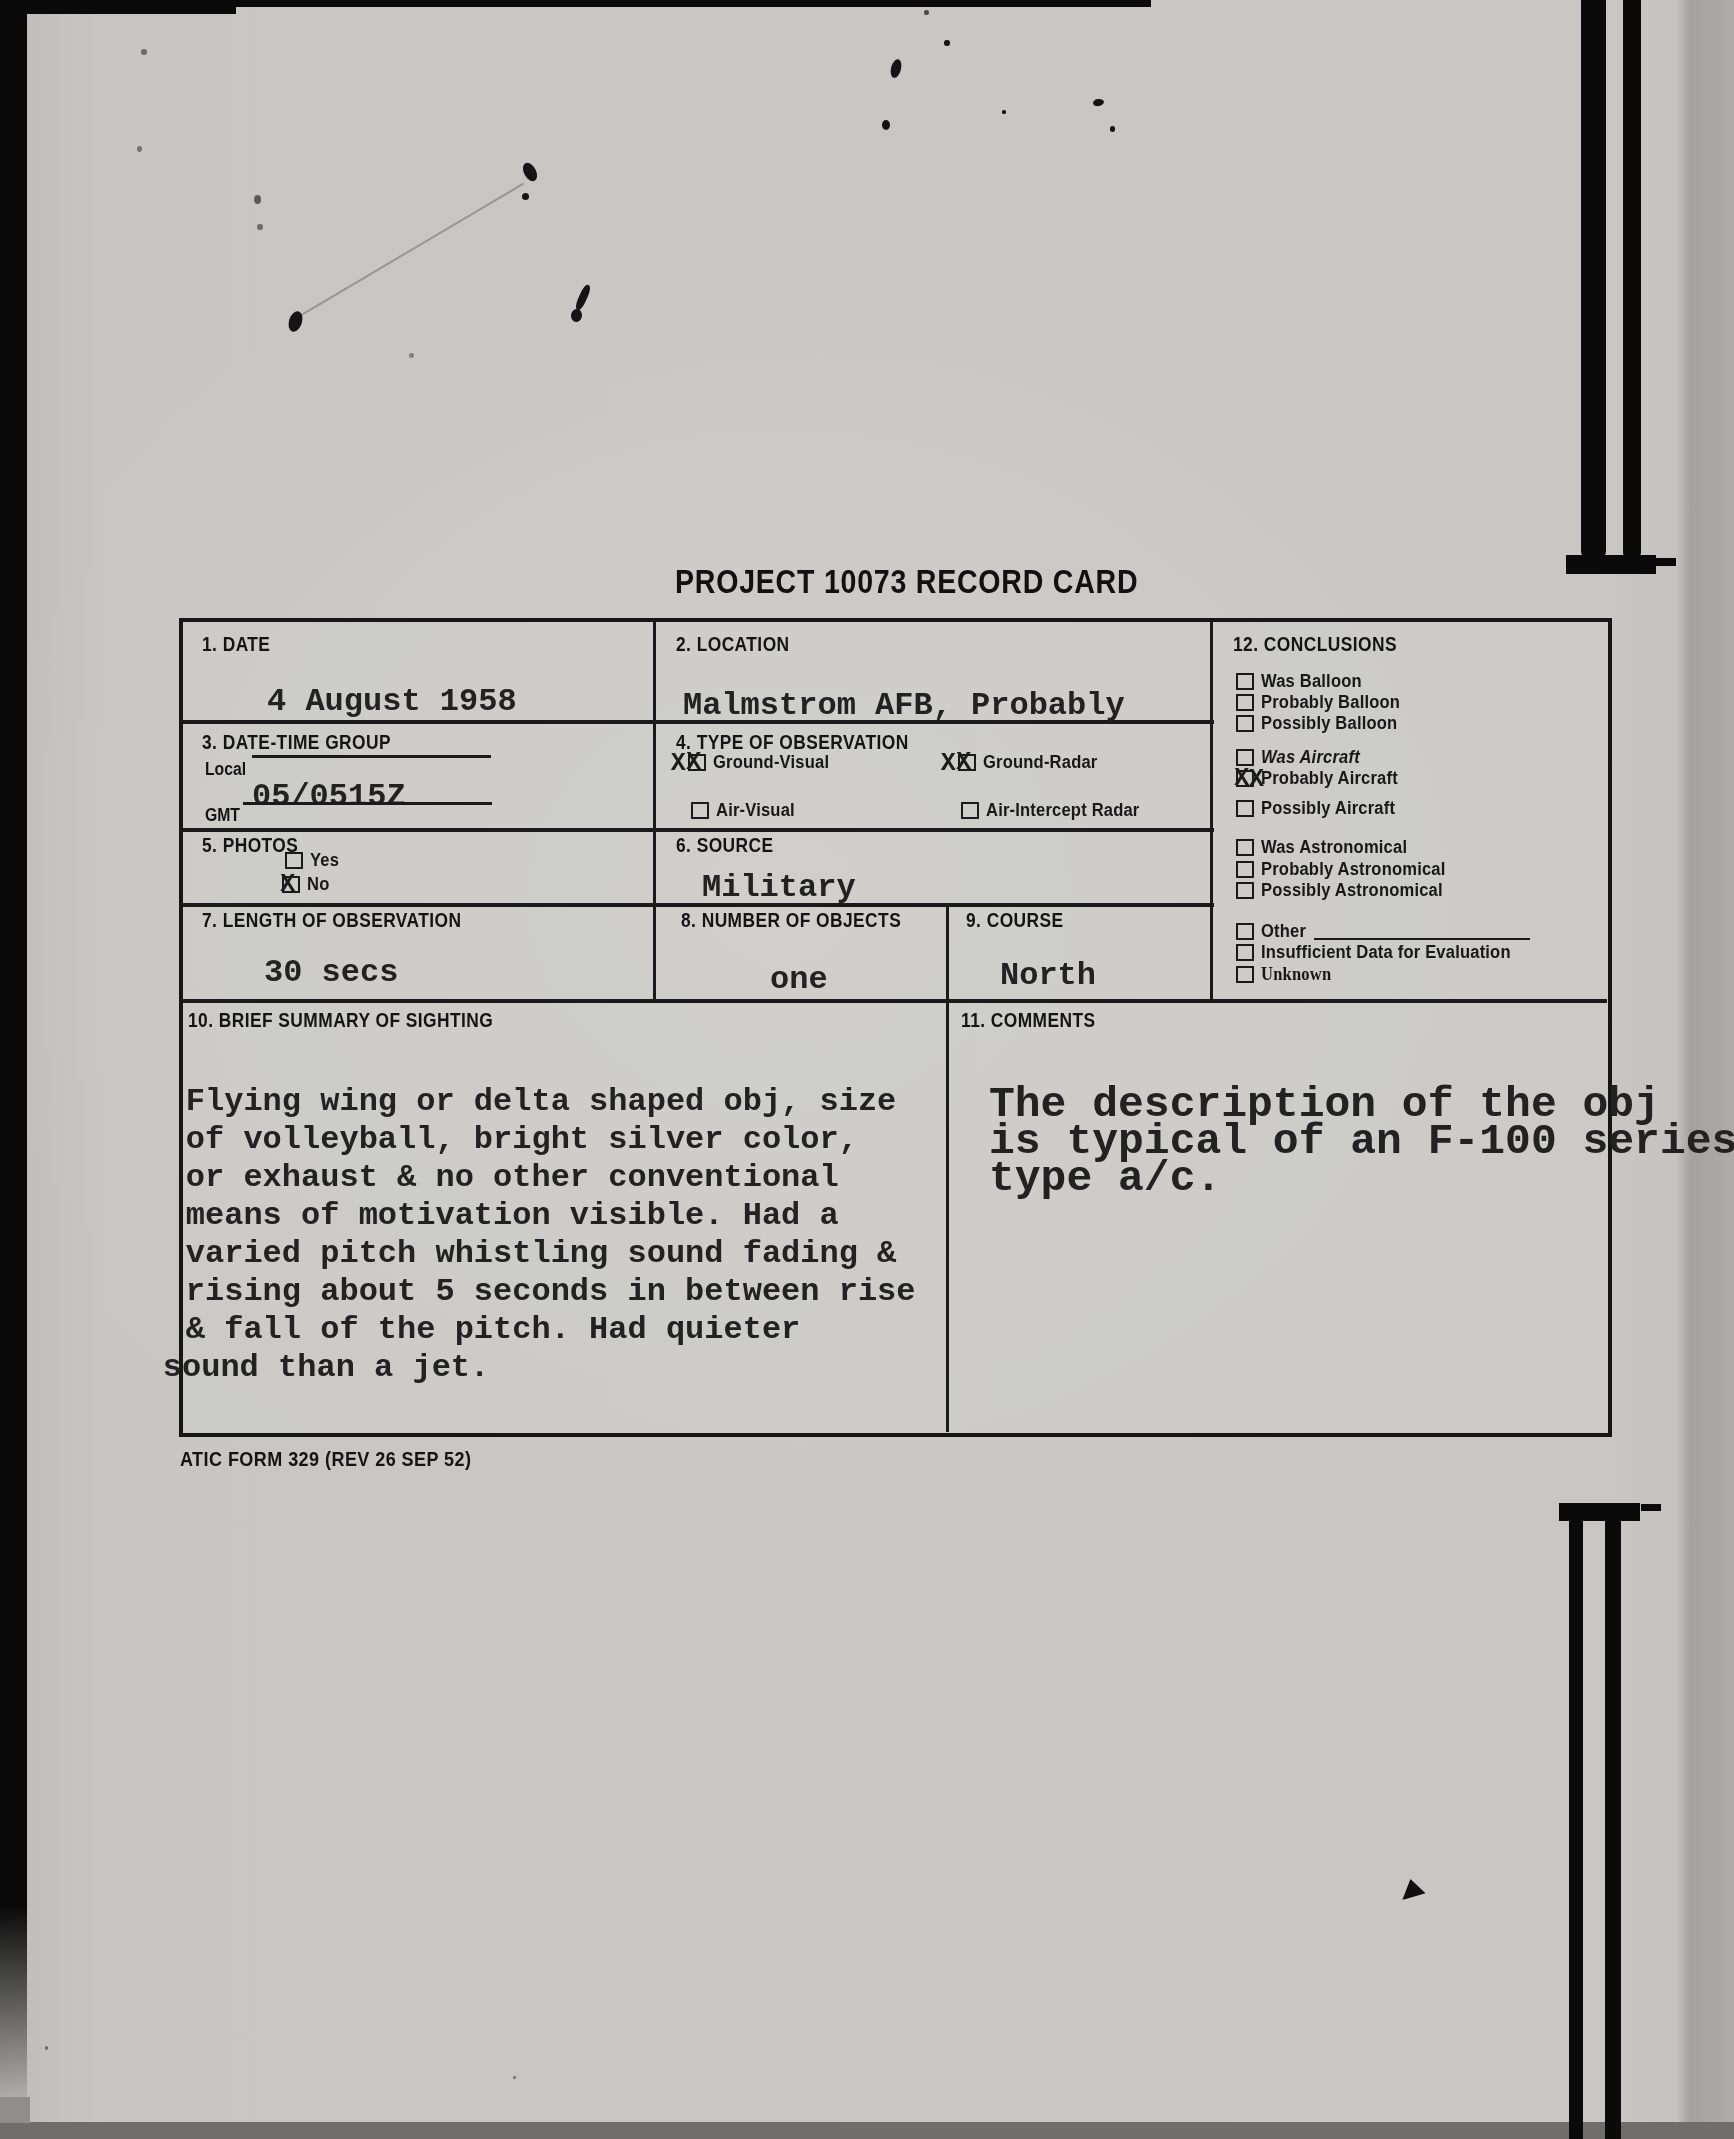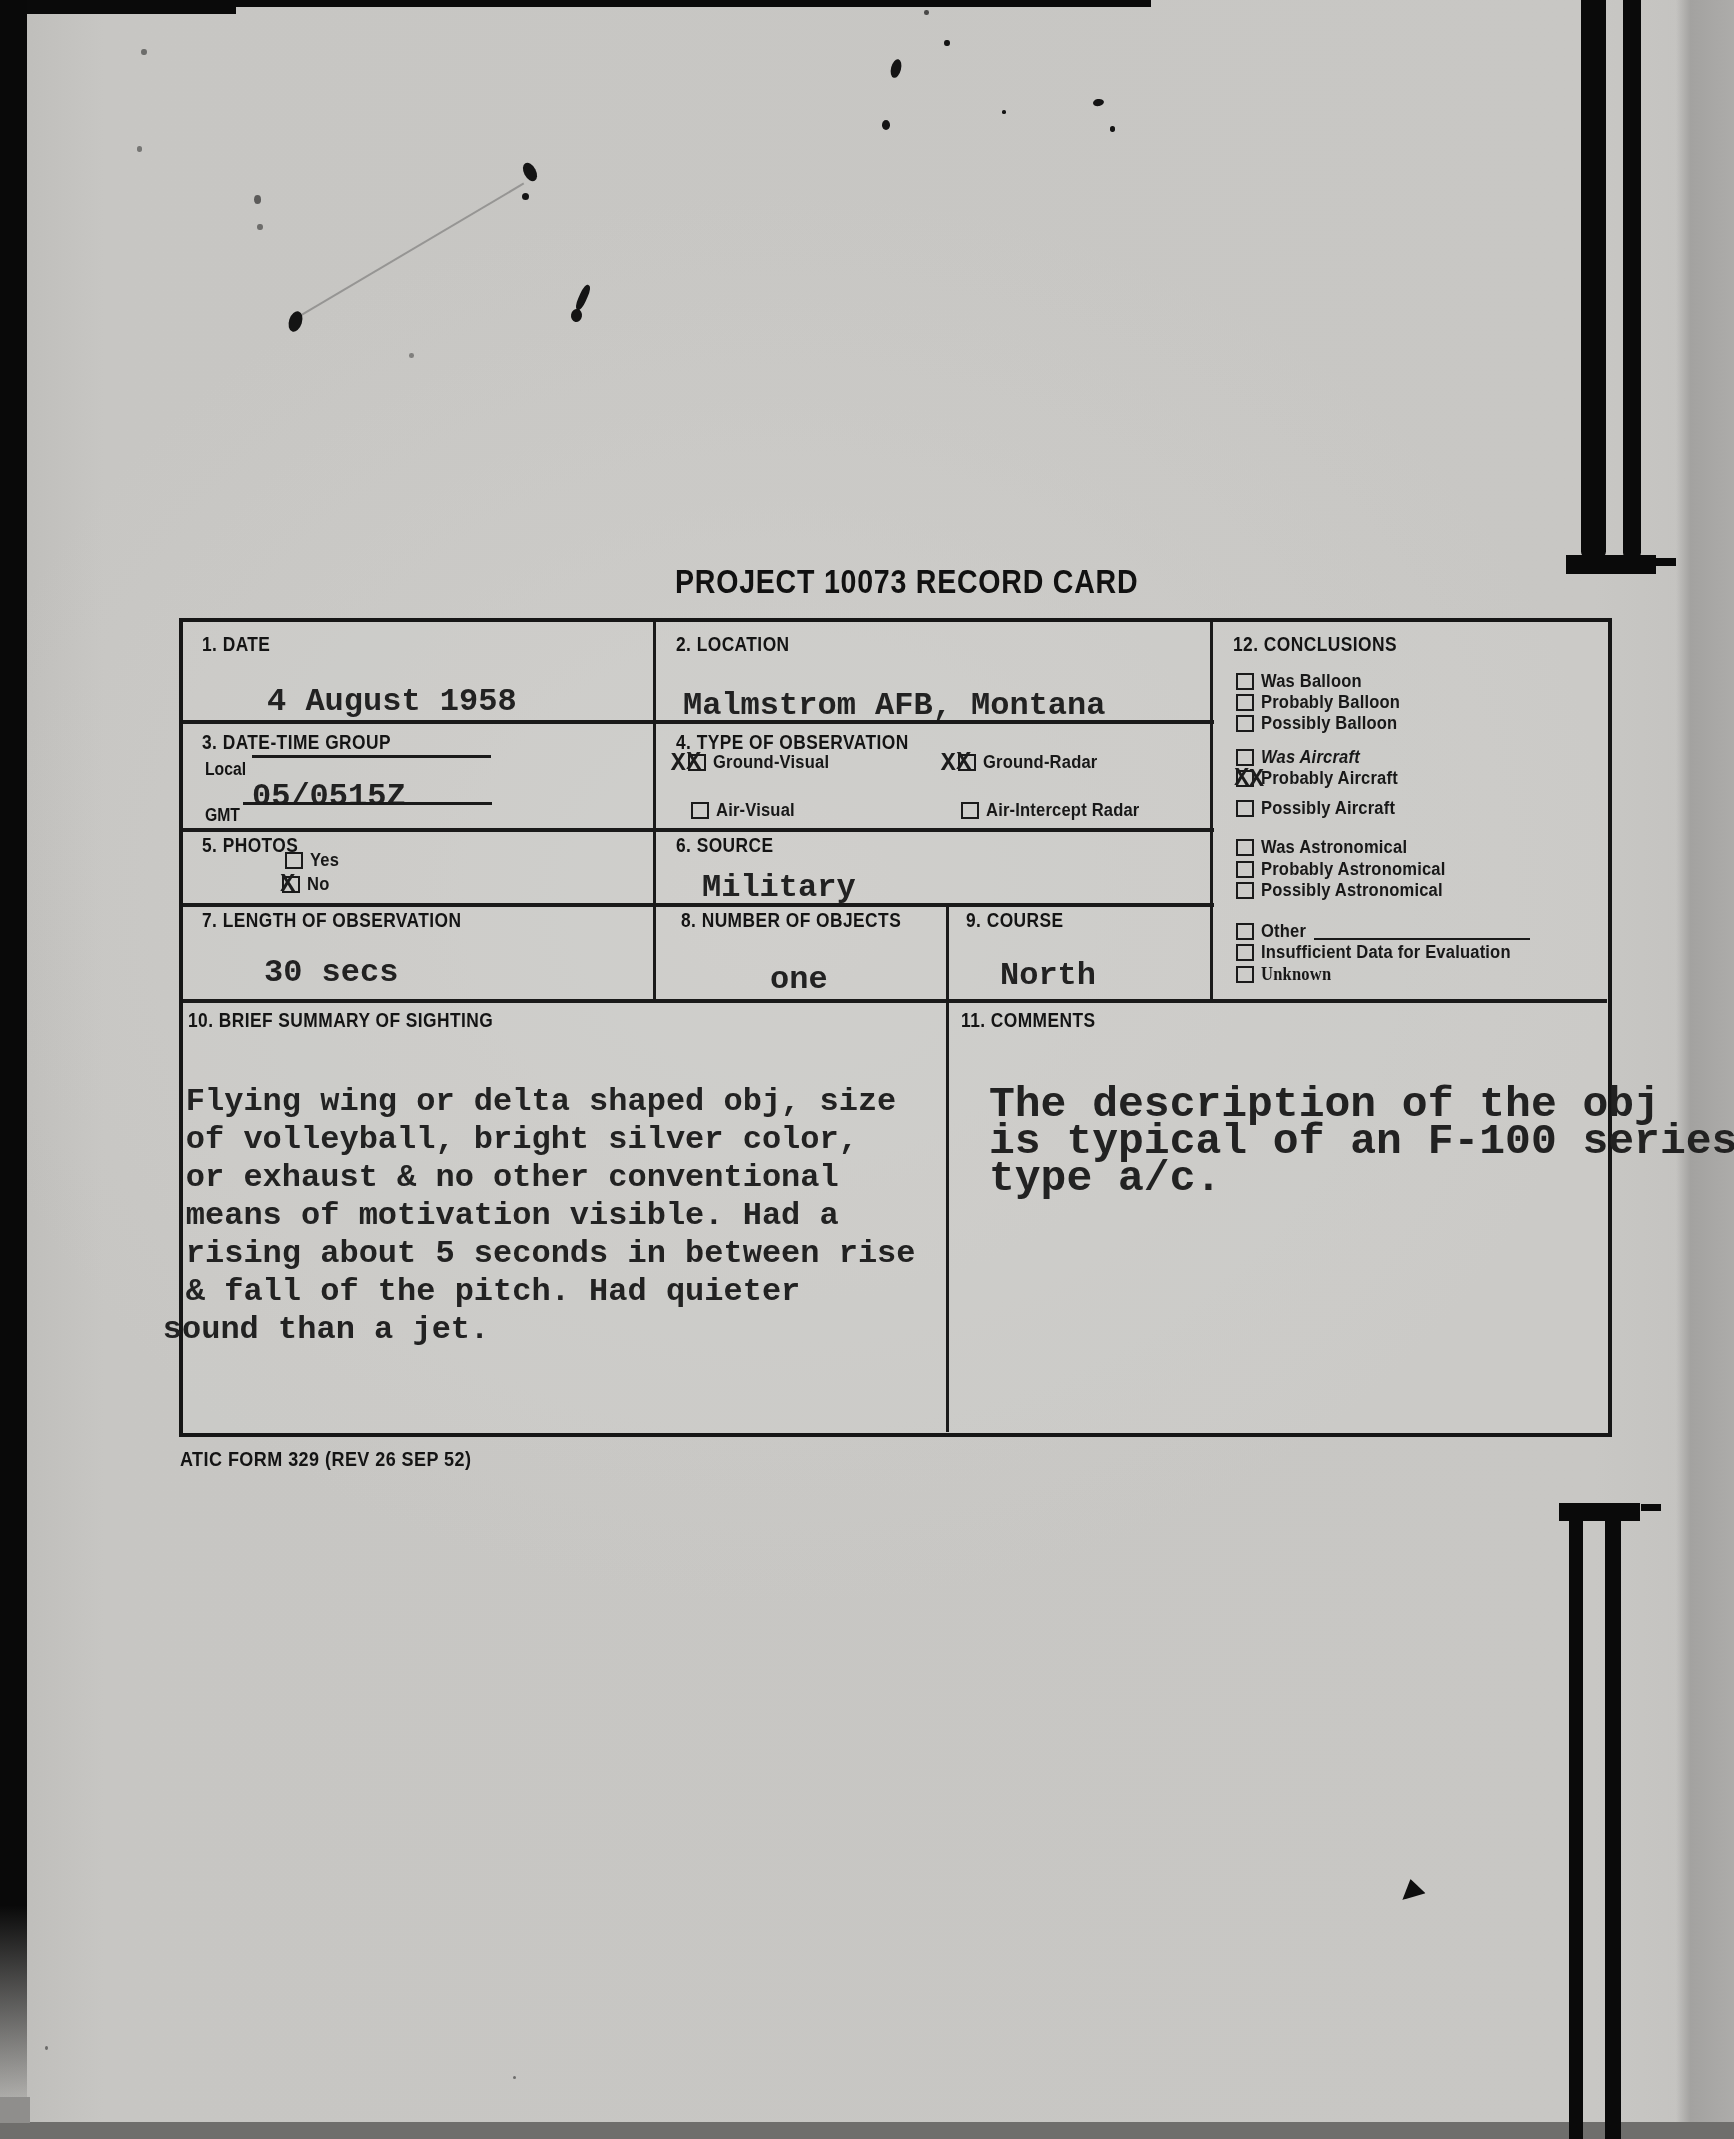--- a/index.html
+++ b/index.html
@@ -104,21 +104,21 @@
     <div class="vline" style="left:763px;top:281px;height:529px;"></div>
     <div class="hline" style="top:98px;width:1031px;"></div>
     <div class="hline" style="top:206px;width:1031px;"></div>
     <div class="hline" style="top:281px;width:1031px;"></div>
     <div class="hline" style="top:377px;width:1424px;"></div>
 
     <div class="lbl" style="left:19.3px;top:12px;">1. DATE</div>
     <div class="typed" style="left:84px;top:61px;">4 August 1958</div>
 
     <div class="lbl" style="left:493px;top:12px;">2. LOCATION</div>
-    <div class="typed" style="left:500px;top:65px;">Malmstrom AFB, Montana</div>
+    <div class="typed" style="left:500px;top:65px;">Malmstrom AFB, Probably</div>
 
     <div class="lbl" style="left:19.3px;top:110px;">3. DATE-TIME GROUP</div>
     <div class="lbl-sm" style="left:22px;top:137px;">Local</div>
     <div class="rule" style="left:69px;top:133px;width:239px;"></div>
     <div class="lbl-sm" style="left:22px;top:183px;">GMT</div>
     <div class="typed" style="left:69px;top:156px;">05/0515Z</div>
     <div class="rule" style="left:60px;top:180px;width:249px;"></div>
 
     <div class="lbl" style="left:493px;top:110px;">4. TYPE OF OBSERVATION</div>
     <div class="opt checked" style="left:505px;top:130px;">
@@ -165,20 +165,21 @@
     <div class="typed" style="left:587px;top:339px;">one</div>
     <div class="lbl" style="left:783px;top:288px;">9. COURSE</div>
     <div class="typed" style="left:817px;top:335px;">North</div>
 
     <div class="lbl" style="left:4.6px;top:388px;">10. BRIEF SUMMARY OF SIGHTING</div>
     <div class="sumblock">
       <p>Flying wing or delta shaped obj, size</p>
       <p>of volleyball, bright silver color,</p>
       <p>or exhaust &amp; no other conventional</p>
       <p>means of motivation visible. Had a</p>
+      <p>varied pitch whistling sound fading &amp;</p>
       <p>rising about 5 seconds in between rise</p>
       <p>&amp; fall of the pitch. Had quieter</p>
       <p class="shift">sound than a jet.</p>
     </div>
 
     <div class="lbl" style="left:778px;top:388px;">11. COMMENTS</div>
     <div class="comblock">
       <p>The description of the obj</p>
       <p>is typical of an F-100 series</p>
       <p>type a/c.</p>

